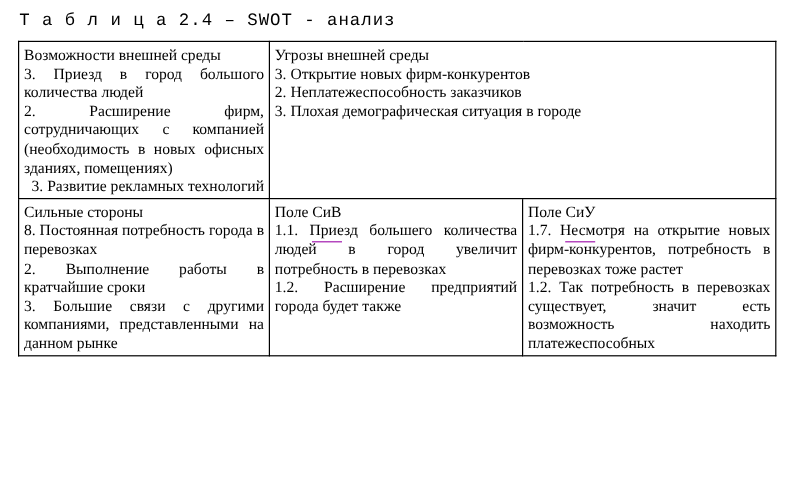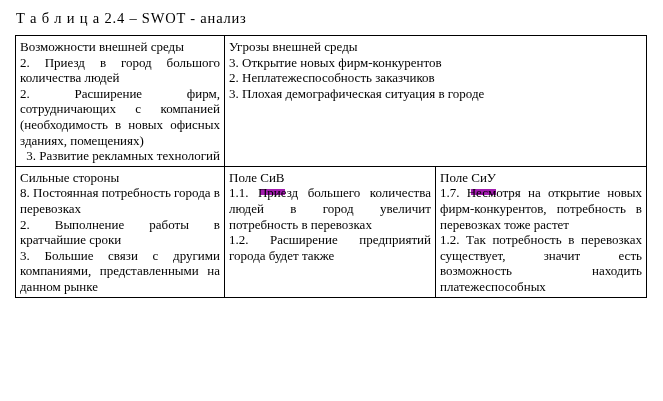--- a/index.html
+++ b/index.html
@@ -15,21 +15,21 @@
     overflow: hidden;
   }
   .page {
     position: relative;
     width: 663px;
     height: 401px;
     box-sizing: border-box;
     padding: 10px 14px 0 14px;
   }
   .caption {
-    font-family: Liberation Serif, serif;
+    font-family: Liberation Mono, monospace;
     font-size: 14.5px;
     letter-spacing: 0.8px;
     margin: 0 0 8px 2px;
     white-space: nowrap;
   }
   table.swot {
     border-collapse: collapse;
     table-layout: fixed;
     width: 631px;
     margin-left: 1px;
@@ -53,22 +53,22 @@
     margin: 0;
     text-align: justify;
   }
   .cell p.last {
     text-align: right;
   }
   .cell p.flat {
     text-align: left;
   }
   .redline {
-    border-bottom: 6px solid #a21caf;
-    padding-bottom: 4px;
+    border-bottom: 1px solid #a21caf;
+    padding-bottom: 17px;
   }
   .clip-bottom {
     overflow: hidden;
   }
 </style>
 </head>
 <body>
 
 <div class="page">
 
@@ -79,21 +79,21 @@
   <table class="swot">
     <colgroup>
       <col class="col-a">
       <col class="col-b">
       <col class="col-c">
     </colgroup>
     <tbody>
       <tr>
         <td class="cell">
           <p class="flat">Возможности внешней среды</p>
-          <p>2. Приезд в город большого количества людей</p>
+          <p>3. Приезд в город большого количества людей</p>
           <p>2. Расширение фирм, сотрудничающих с компанией (необходимость в новых офисных зданиях, помещениях)</p>
           <p class="last">3. Развитие рекламных технологий</p>
         </td>
         <td class="cell" colspan="2">
           <p class="flat">Угрозы внешней среды</p>
           <p class="flat">3. Открытие новых фирм-конкурентов</p>
           <p class="flat">2. Неплатежеспособность заказчиков</p>
           <p class="flat">3. Плохая демографическая ситуация в городе</p>
         </td>
       </tr>

